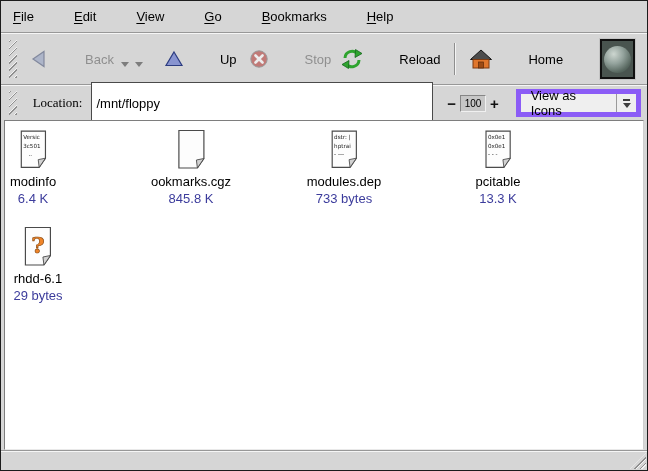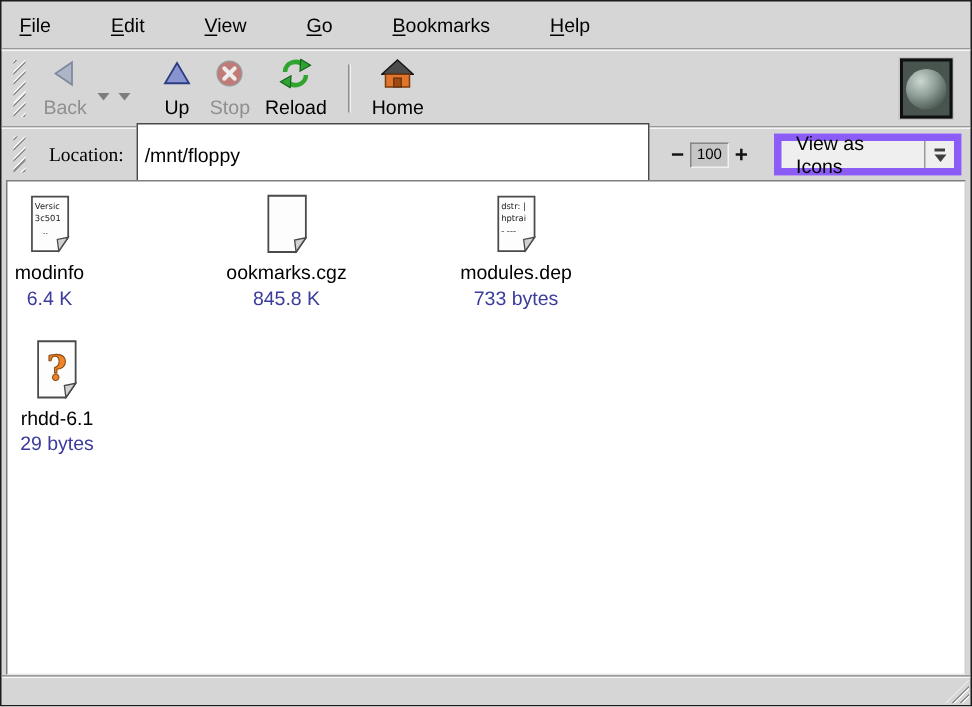--- a/index.html
+++ b/index.html
@@ -26,22 +26,22 @@
 
   .groove { height: 2px; flex: 0 0 2px; border-top: 1px solid #989898; border-bottom: 1px solid #f6f6f6; }
 
   
   .toolbar { height: 50px; flex: 0 0 50px; display: flex; align-items: center; padding: 0 6px; }
   .grip {
     width: 8px; height: 38px; margin: 0 2px;
     background: repeating-linear-gradient(135deg, #f2f2f2 0 1px, #909090 1px 2px, #d6d6d6 2px 5px);
   }
   .tb-btn {
-    display: flex; flex-direction: column; align-items: center; justify-content: space-between;
-    height: 44px; padding: 2px 4px; font-size: 13px; color: #000;
+    display: flex; flex-direction: row; align-items: center; justify-content: space-between;
+    height: 44px; padding: 2px 4px; font-size: 13px; color: #000; gap: 36px;
   }
   .tb-btn .tb-label { line-height: 15px; white-space: nowrap; }
   .tb-btn.disabled .tb-label { color: #8f8f8f; }
   .tb-chevron {
     width: 14px; height: 44px; display: flex; align-items: center; justify-content: center; padding-top: 10px;
   }
   .chev { width: 0; height: 0; border-left: 4px solid transparent; border-right: 4px solid transparent; border-top: 5px solid #7d7d7d; }
   .tb-sep { width: 2px; height: 32px; margin: 0 10px; border-left: 1px solid #8e8e8e; border-right: 1px solid #f4f4f4; }
   .spacer { flex: 1; }
   .dither { opacity: .8; }
@@ -227,20 +227,31 @@
         <path class="page" d="M2.5,1.5 H27.5 V29.5 L21,39 H2.5 Z"></path>
         <path class="fold" d="M27.5,29.5 L21,39 L20,31 Z"></path>
         <text x="4.5" y="10" class="pv">dstr: |</text>
         <text x="4.5" y="18.5" class="pv">hptrai</text>
         <text x="4.5" y="27" class="pv">- ---</text>
       </svg>
       <div class="fname">modules.dep</div>
       <div class="fsize">733 bytes</div>
     </div>
 
+    <div class="file-item" style="left:493px;top:8px">
+      <svg class="doc" width="29" height="41" viewBox="0 0 30 41">
+        <path class="page" d="M2.5,1.5 H27.5 V29.5 L21,39 H2.5 Z"></path>
+        <path class="fold" d="M27.5,29.5 L21,39 L20,31 Z"></path>
+        <text x="4.5" y="10" class="pv">0x0e1</text>
+        <text x="4.5" y="18.5" class="pv">0x0e1</text>
+        <text x="4.5" y="27" class="pv">- - -</text>
+      </svg>
+      <div class="fname">pcitable</div>
+      <div class="fsize">13.3 K</div>
+    </div>
 
     <div class="file-item" style="left:33px;top:105px">
       <svg class="doc" width="31" height="41" viewBox="0 0 30 41">
         <path class="page" d="M2.5,1.5 H27.5 V29.5 L21,39 H2.5 Z"></path>
         <path class="fold" d="M27.5,29.5 L21,39 L20,31 Z"></path>
         <text x="15" y="27" text-anchor="middle" class="qmark">?</text>
       </svg>
       <div class="fname">rhdd-6.1</div>
       <div class="fsize">29 bytes</div>
     </div>

